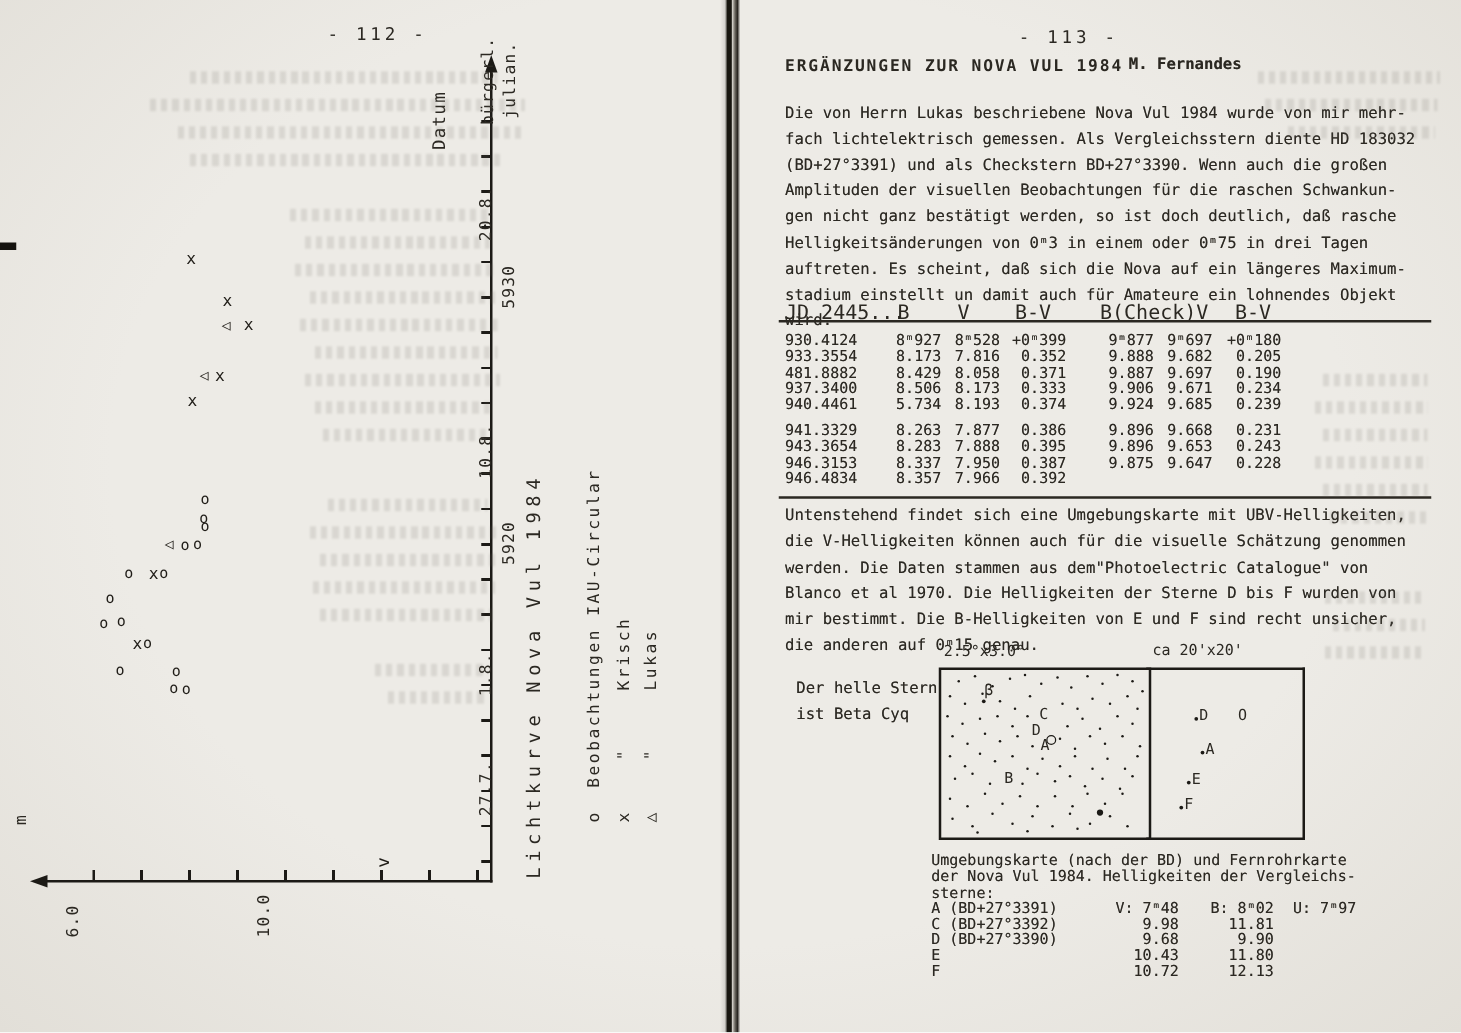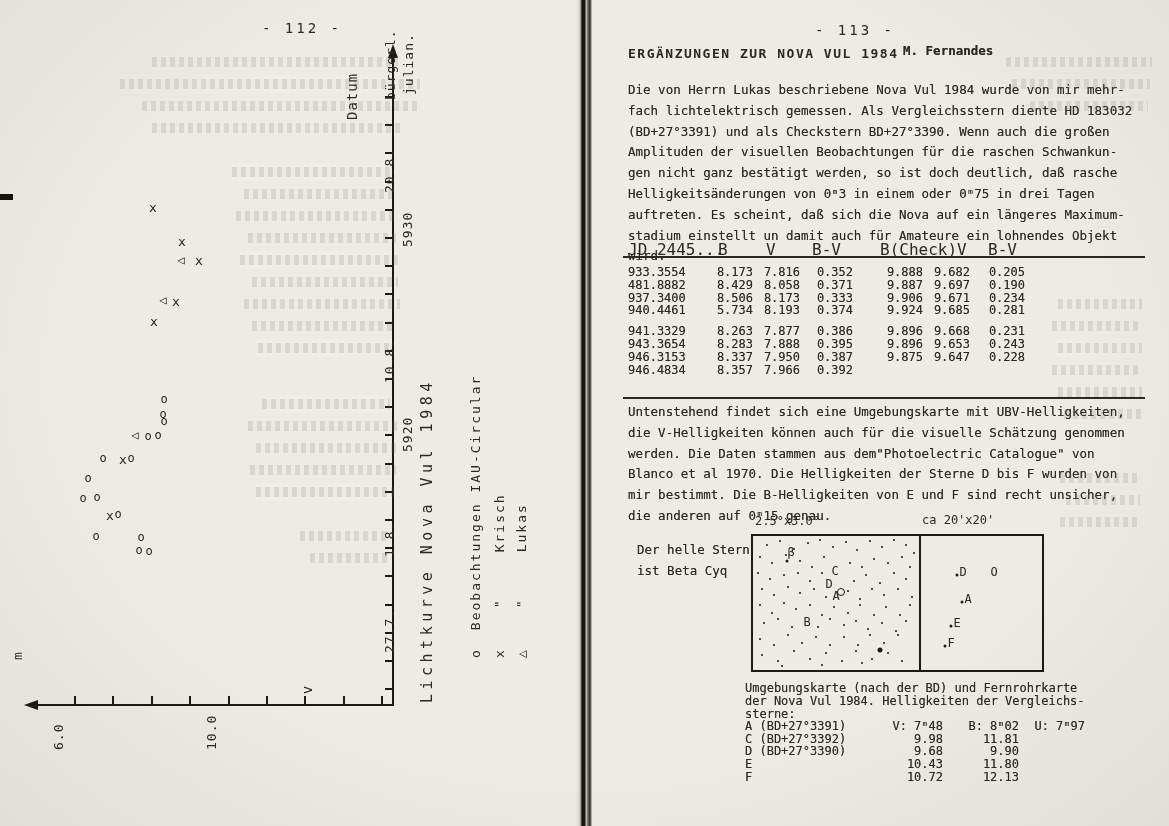--- a/index.html
+++ b/index.html
@@ -147,20 +147,29 @@
       <span class="hdr-cell" style="left:38px;top:240px;">JD 2445...</span>
       <span class="hdr-cell" style="left:128px;top:240px;">B</span>
       <span class="hdr-cell" style="left:176px;top:240px;">V</span>
       <span class="hdr-cell" style="left:222px;top:240px;">B-V</span>
       <span class="hdr-cell" style="left:290px;top:240px;">B(Check)V</span>
       <span class="hdr-cell" style="left:398px;top:240px;">B-V</span>
       <div class="rule" style="left:33px;top:256px;width:522px;"></div>
       <div class="abs" style="left:38px;top:266px;">
           <div class="tgroup">
             <div class="prow">
+              <span class="pc c0">930.4124</span>
+              <span class="pc c1">8ᵐ927</span>
+              <span class="pc c2">8ᵐ528</span>
+              <span class="pc c3">+0ᵐ399</span>
+              <span class="pc c4">9ᵐ877</span>
+              <span class="pc c5">9ᵐ697</span>
+              <span class="pc c6">+0ᵐ180</span>
+            </div>
+            <div class="prow">
               <span class="pc c0">933.3554</span>
               <span class="pc c1">8.173</span>
               <span class="pc c2">7.816</span>
               <span class="pc c3">0.352</span>
               <span class="pc c4">9.888</span>
               <span class="pc c5">9.682</span>
               <span class="pc c6">0.205</span>
             </div>
             <div class="prow">
               <span class="pc c0">481.8882</span>
@@ -180,21 +189,21 @@
               <span class="pc c5">9.671</span>
               <span class="pc c6">0.234</span>
             </div>
             <div class="prow">
               <span class="pc c0">940.4461</span>
               <span class="pc c1">5.734</span>
               <span class="pc c2">8.193</span>
               <span class="pc c3">0.374</span>
               <span class="pc c4">9.924</span>
               <span class="pc c5">9.685</span>
-              <span class="pc c6">0.281</span>
+              <span class="pc c6">0.239</span>
             </div>
           </div>
           <div class="tgroup">
             <div class="prow">
               <span class="pc c0">941.3329</span>
               <span class="pc c1">8.263</span>
               <span class="pc c2">7.877</span>
               <span class="pc c3">0.386</span>
               <span class="pc c4">9.896</span>
               <span class="pc c5">9.668</span>

